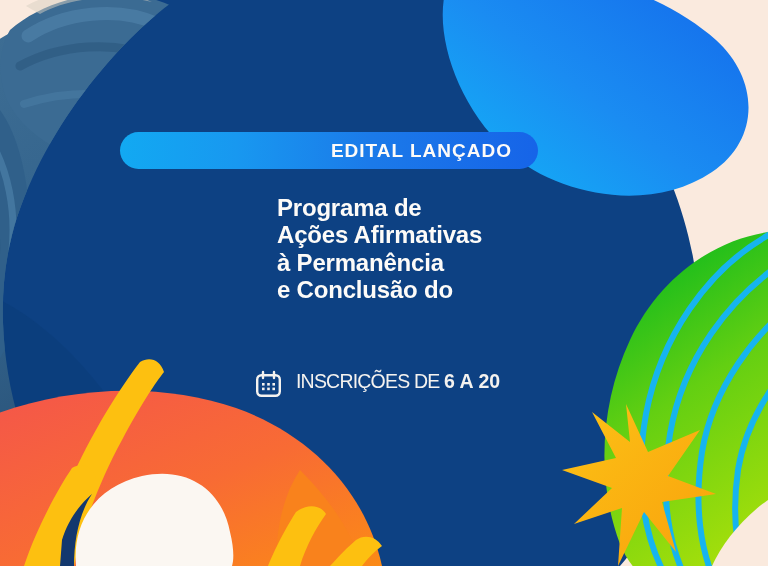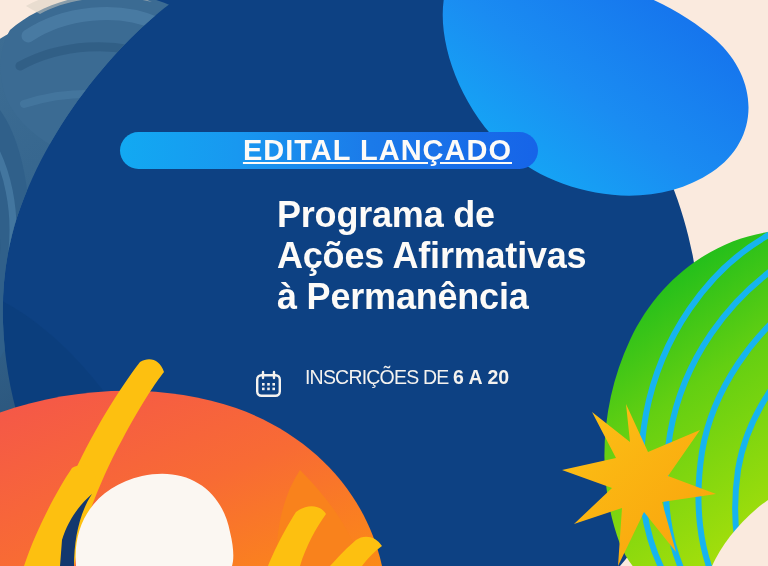--- a/index.html
+++ b/index.html
@@ -24,50 +24,49 @@
     width:418px;height:37px;
     border-radius:19px;
     background:linear-gradient(90deg,#12a9f2 0%,#1898f0 28%,#1b7ae9 60%,#1664e8 100%);
     display:flex;align-items:center;justify-content:flex-end;
     box-sizing:border-box;
     padding-right:26px;
     z-index:6;
   }
   #badge-text{
     color:#fdfbf8;
-    font-size:29px;
+    font-size:19px;
     font-weight:bold;
     letter-spacing:1.0px;
     white-space:nowrap;
     line-height:1;
-    text-decoration:underline;
   }
 
   
   #headline{
     position:absolute;
     left:277px;top:194px;
     z-index:6;
     color:#fdfbf8;
-    font-size:36px;
+    font-size:24px;
     font-weight:bold;
     line-height:1.145;
     letter-spacing:-0.2px;
     white-space:nowrap;
   }
   #headline div{display:block;}
 
   
   #dateblock{
     position:absolute;
     left:255px;top:366px;
     z-index:6;
     display:flex;
-    align-items:flex-start;
-    gap:23px;
+    align-items:center;
+    gap:14px;
   }
   #cal-icon{
     margin-top:4px;
     flex:0 0 auto;
   }
   #datetext{
     color:#f4f2ef;
     font-size:19.5px;
     line-height:1.22;
     letter-spacing:-0.8px;
@@ -252,20 +251,21 @@
   </svg>
 
   <div id="badge">
     <span id="badge-text">EDITAL LANÇADO</span>
   </div>
 
   <div id="headline">
     <div>Programa de</div>
     <div>Ações Afirmativas</div>
     <div>à Permanência</div>
+    <div>e Conclusão do</div>
   </div>
 
   <div id="dateblock">
     <svg id="cal-icon" width="27" height="28" viewBox="0 0 27 28">
       <rect x="2.2" y="5.2" width="22.6" height="20.6" rx="4.2" fill="none" stroke="#f4f2ef" stroke-width="2.4"></rect>
       <path d="M 8,2 L 8,8" stroke="#f4f2ef" stroke-width="2.4" stroke-linecap="round"></path>
       <path d="M 19,2 L 19,8" stroke="#f4f2ef" stroke-width="2.4" stroke-linecap="round"></path>
       <g fill="#f4f2ef">
         <rect x="7" y="13" width="2.6" height="2.6"></rect>
         <rect x="12.2" y="13" width="2.6" height="2.6"></rect>

